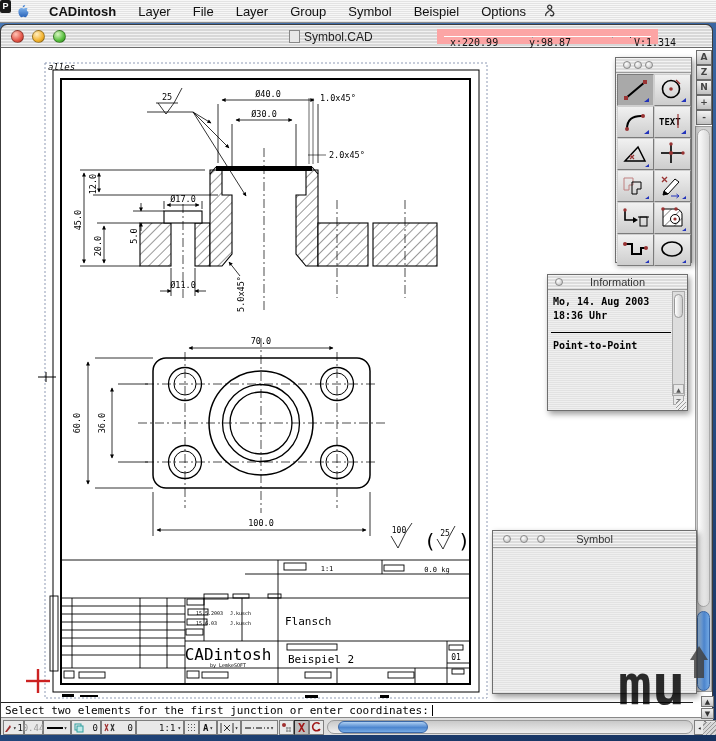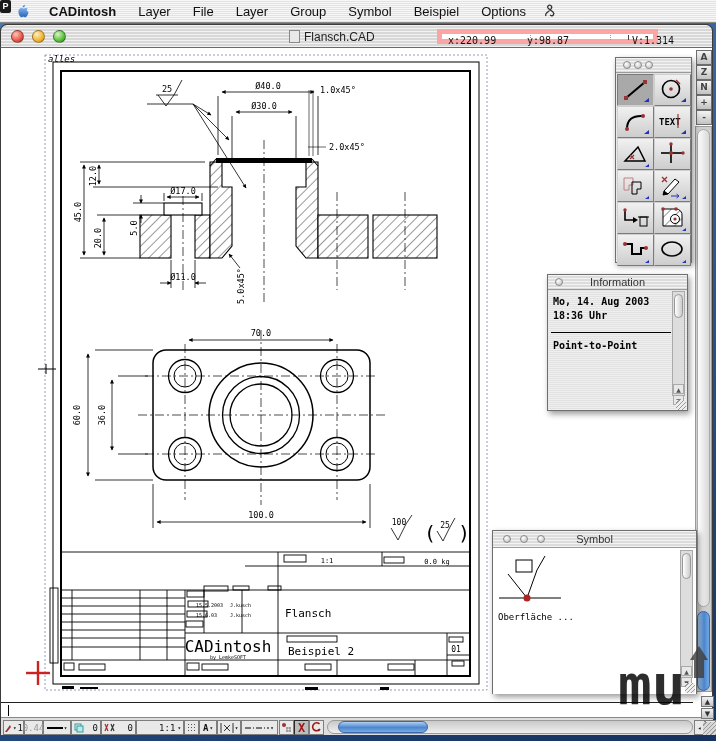--- a/index.html
+++ b/index.html
@@ -18,26 +18,26 @@
     border-radius:7px 7px 0 0;background:#fff;box-sizing:border-box;z-index:1}
   .titlebar{left:0;top:24px;width:713px;height:24px;border-radius:7px 7px 0 0;
     background:repeating-linear-gradient(180deg,#f2f2f2 0 1px,#d8d8d8 1px 3px);
     border:1px solid #3c3c3c;border-bottom:1px solid #6b6b6b;box-sizing:border-box;z-index:5}
   .tl{width:13px;height:13px;border-radius:50%;position:absolute;top:5px;border:1px solid rgba(0,0,0,.35);box-sizing:border-box}
   .tl.red{left:10px;background:radial-gradient(circle at 35% 30%,#ffc3b5,#e4574a 60%,#a82e1f)}
   .tl.yel{left:31px;background:radial-gradient(circle at 35% 30%,#ffeec0,#f3b32f 60%,#b5820f)}
   .tl.grn{left:52px;background:radial-gradient(circle at 35% 30%,#d9f6c2,#57bf3e 60%,#2b7f1d)}
   .titletext{position:absolute;left:303px;top:5px;font-size:12px;color:#222}
   .docicon{position:absolute;left:288px;top:5px;width:11px;height:13px;background:#e8e8e8;border:1px solid #888;box-sizing:border-box}
-  .coordbox{position:absolute;left:437px;top:29px;width:221px;height:15px;background:#fff;border:5px solid #fca5a5;
+  .coordbox{position:absolute;left:437px;top:29px;width:221px;height:15px;background:#fff;border:7px solid #fca5a5;
     font:10px "DejaVu Sans Mono",monospace;color:#111;box-sizing:border-box;z-index:6}
   .coordbox span{position:absolute;top:1px}
   .coordsep{position:absolute;top:0;height:100%;border-left:1px dotted #999}
   
-  .canvas{left:1px;top:48px;width:693px;height:654px;background:#fff;z-index:1;overflow:hidden}
+  .canvas{left:1px;top:56px;width:693px;height:654px;background:#fff;z-index:1;overflow:hidden}
   
   .railbtn{width:16px;height:15px;left:696px;background:linear-gradient(#f4f4f4,#c2c2c2);
     border:1px solid #6d6d6d;box-sizing:border-box;font:bold 9px "DejaVu Sans",sans-serif;
     color:#444;text-align:center;line-height:13px;z-index:4}
   .vtrack{left:695px;top:126px;width:17px;height:566px;background:#cfcfcf;border:1px solid #9a9a9a;box-sizing:border-box;z-index:2}
   .vthumb-white{left:697px;top:129px;width:13px;height:478px;border-radius:7px;
     background:linear-gradient(90deg,#fdfdfd,#d8d8d8);border:1px solid #aaa;box-sizing:border-box;z-index:3}
   .vthumb-blue{left:697px;top:611px;width:13px;height:80px;border-radius:7px;
     background:linear-gradient(90deg,#a8cdf2,#4d86cf 55%,#71a7e2);border:1px solid #3a68a8;box-sizing:border-box;z-index:3}
   .smallarrow{width:13px;height:11px;background:linear-gradient(#f2f2f2,#c6c6c6);border:1px solid #777;
@@ -112,21 +112,21 @@
     <path d="M3,13 C1,10 6,9 8,6 C10,3 7,1 5,3 C3,5 8,7 10,9 C12,11 10,14 7,12" stroke="#333" stroke-width="1.3" fill="none"></path>
   </svg>
 </div>
 
 <div class="abs window"></div>
 <div class="abs titlebar">
   <div class="tl red"></div>
   <div class="tl yel"></div>
   <div class="tl grn"></div>
   <div class="docicon"></div>
-  <span class="titletext">Flansch.CAD</span>
+  <span class="titletext">Symbol.CAD</span>
 </div>
 <div class="coordbox">
   <span style="left:6px">x:220.99</span>
   <span style="left:85px">y:98.87</span>
   <span style="left:190px">V:1.314</span>
   <span class="coordsep" style="left:88px"></span>
   <span class="coordsep" style="left:168px"></span>
   <span class="coordsep" style="left:186px;border-left:1px solid #444"></span>
 </div>
 
@@ -341,20 +341,21 @@
 <div class="abs railbtn" style="top:80px">N</div>
 <div class="abs railbtn" style="top:95px">+</div>
 <div class="abs railbtn" style="top:110px">-</div>
 <div class="abs vtrack"></div>
 <div class="abs vthumb-white"></div>
 <div class="abs vthumb-blue"></div>
 <div class="abs smallarrow" style="left:701px;top:696px">▲</div>
 <div class="abs smallarrow" style="left:701px;top:708px">▼</div>
 
 <div class="abs statusbar">
+  <span>Select two elements for the first junction or enter coordinates:</span>
   <span class="caret"></span>
 </div>
 
 <div class="abs toolrow">
   <div class="tcell" style="left:2px;width:21px">
     <svg width="8" height="10" viewBox="0 0 8 10">
         <path d="M1,9 L6,2 L7,4 L3,9 Z" fill="#a03030"></path>
       </svg>
     <span class="dd">▾</span>
       <span>1</span>
@@ -555,34 +556,19 @@
   </div>
 </div>
 
 <div class="palette" style="left:492px;top:530px;width:205px;height:164px">
   <div class="ptitle" style="height:16px;line-height:16px">
     <div class="pcircle" style="left:10px;top:4px"></div>
     <div class="pcircle" style="left:27px;top:4px"></div>
     <div class="pcircle" style="left:44px;top:4px"></div>
     <span>Symbol</span>
   </div>
-  <div style="position:relative;height:146px;background:#fff">
-    <svg width="80" height="60" viewBox="0 0 80 60" style="position:absolute;left:2px;top:4px">
-      <rect x="21" y="8" width="16" height="12" stroke="#000" fill="none"></rect>
-      <path d="M13,22 L32,46 M32,46 L42,18 L50,4" stroke="#000" fill="none"></path>
-      <line x1="4" y1="46" x2="66" y2="46" stroke="#000"></line>
-      <circle cx="32" cy="46" r="3.5" fill="#b22222"></circle>
-    </svg>
-    <div style="position:absolute;left:5px;top:64px;font:9px 'DejaVu Sans Mono',monospace;color:#000">Oberfläche ...</div>
-    <div class="pscroll" style="right:3px;top:2px;width:13px;height:128px">
-      <div class="pthumbw" style="left:1px;top:2px;width:9px;height:26px"></div>
-    </div>
-    <div class="parrow" style="right:4px;top:118px">▲</div>
-    <div class="parrow" style="right:4px;top:129px">▼</div>
-    <div class="pgrip" style="right:1px;bottom:1px"></div>
-  </div>
 </div>
 
 <svg class="abs mu" viewBox="0 0 100 66">
   <text x="2" y="58" font-size="56" font-weight="bold" fill="#3f3f3f" font-family="DejaVu Sans, sans-serif">mu</text>
   <polygon points="74,14 92,14 83,0" fill="#3f3f3f"></polygon>
   <rect x="78" y="10" width="10" height="22" fill="#3f3f3f"></rect>
 </svg>
 
 </body></html>

